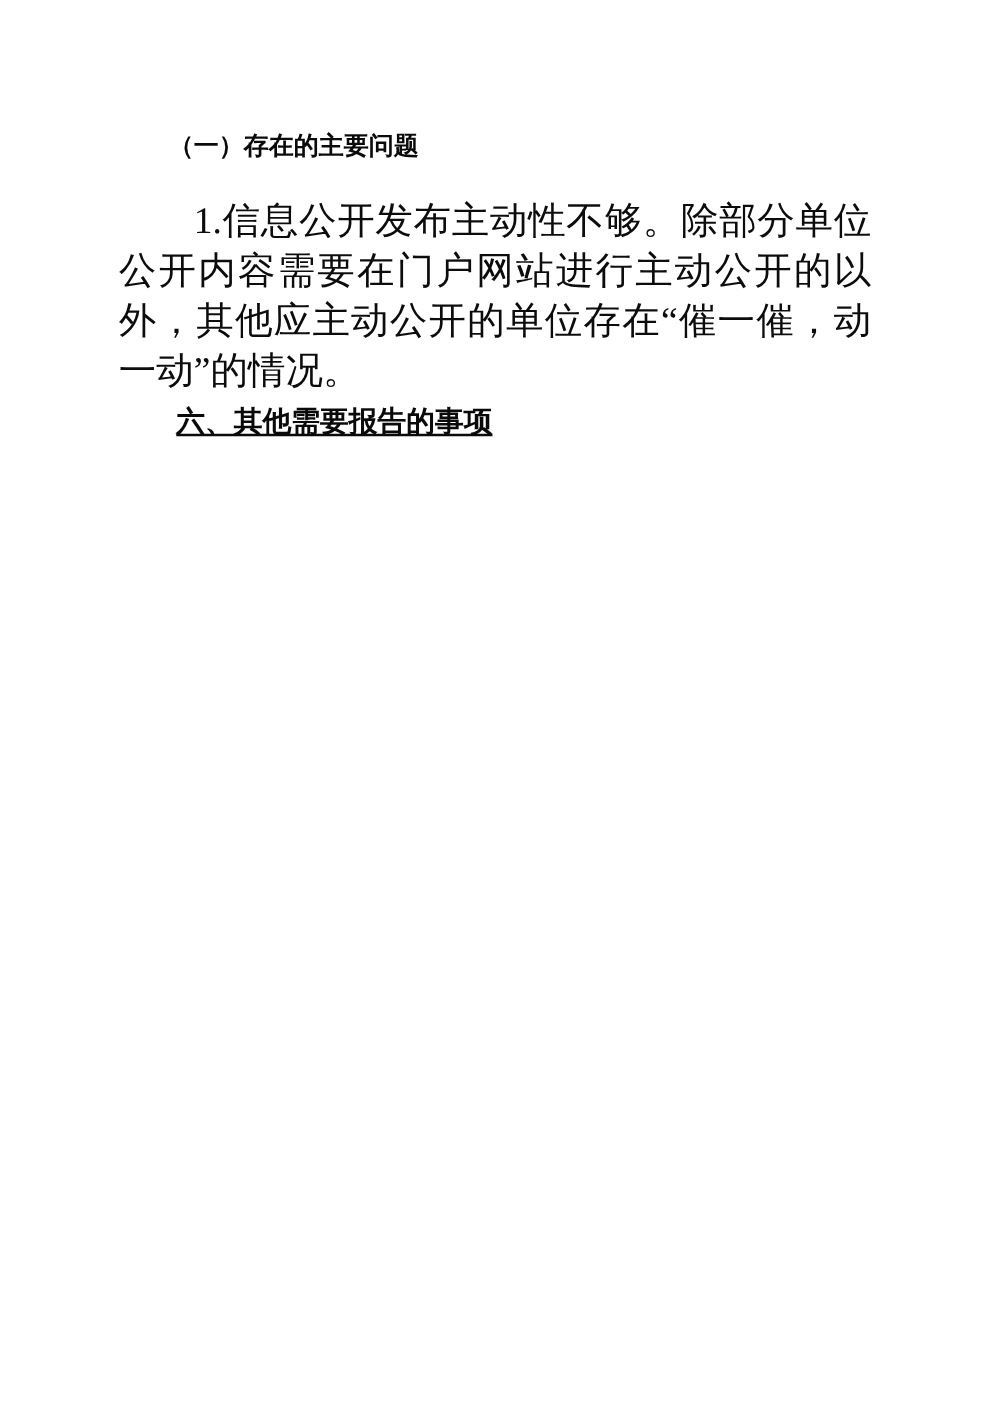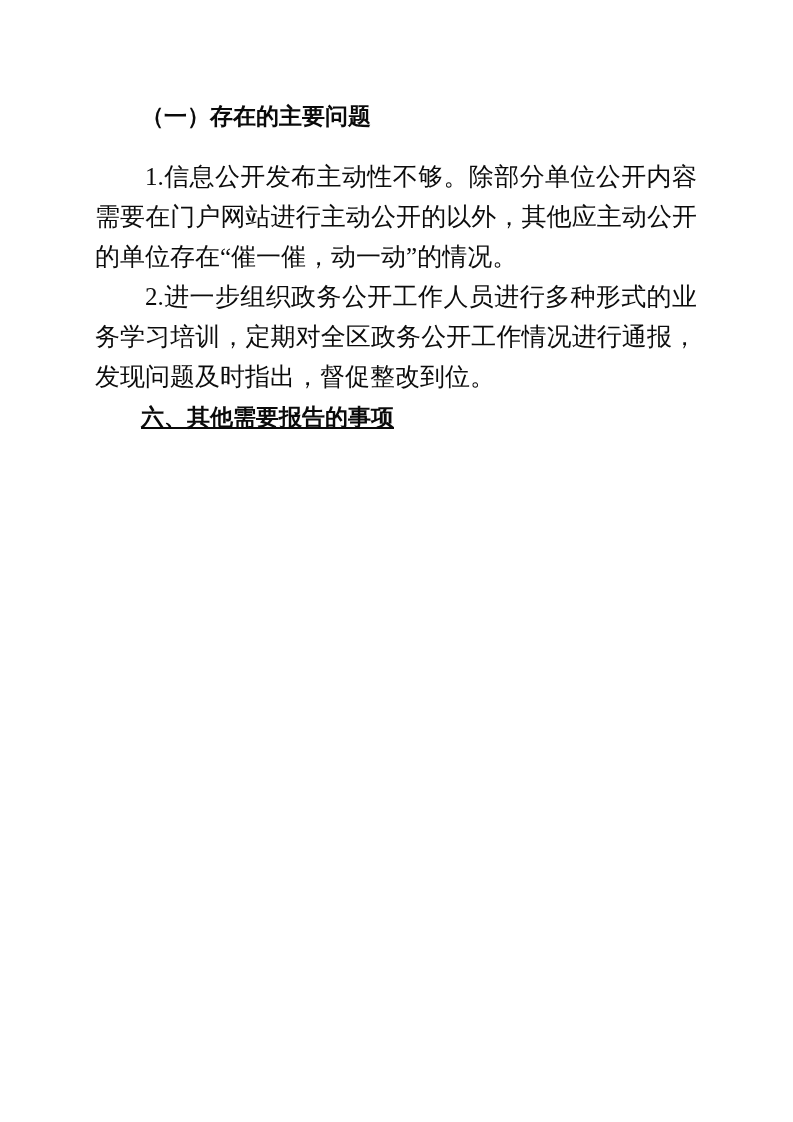--- a/index.html
+++ b/index.html
@@ -16,29 +16,29 @@
     font-family: "Liberation Serif", "DejaVu Serif", serif;
     color: #000000;
   }
   .content {
     position: absolute;
     top: 97px;
     left: 95px;
     width: 602px;
   }
   .para {
-    font-size: 25px;
+    font-size: 30px;
     line-height: 40px;
     text-indent: 2em;
     text-align: justify;
     margin: 0;
     color: #0c0c0c;
   }
   .heading-kai {
-    font-size: 23px;
+    font-size: 20px;
     line-height: 40px;
     text-indent: 2em;
     font-weight: bold;
     margin: 20px 0 20px 0;
     color: #0a0a0a;
     
   }
   .heading-hei {
     font-family: "Liberation Sans", "DejaVu Sans", sans-serif;
     font-size: 23px;
@@ -60,19 +60,18 @@
 <div class="page">
   <div class="content">
 
     <h3 class="heading-kai">（一）存在的主要问题</h3>
 
     <p class="para">1.信息公开发布主动性不够。除部分单位公开内容需要在门户网站进行主动公开的以外，其他应主动公开的单位存在“催一催，动一动”的情况。</p>
 
 
 
 
-    <p class="para">2.进一步组织政务公开工作人员进行多种形式的业务学习培训，定期对全区政务公开工作情况进行通报，发现问题及时指出，督促整改到位。</p>
 
     <h3 class="heading-hei">六、其他需要报告的事项</h3>
 
 
   </div>
 </div>
 
 </body></html>

